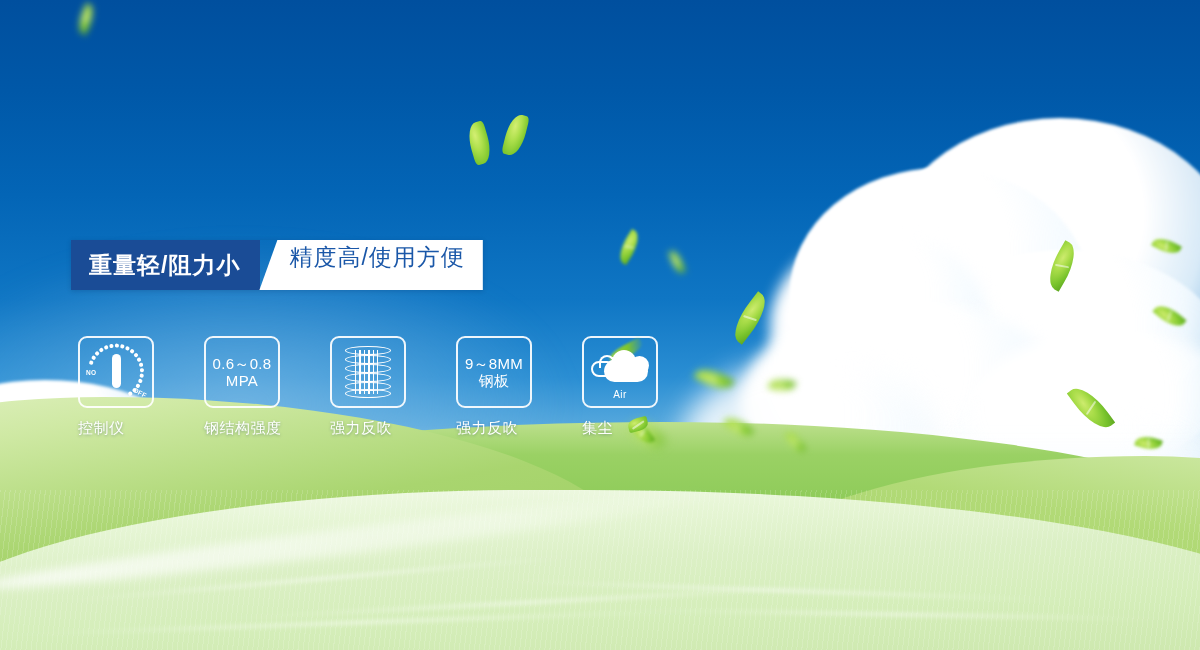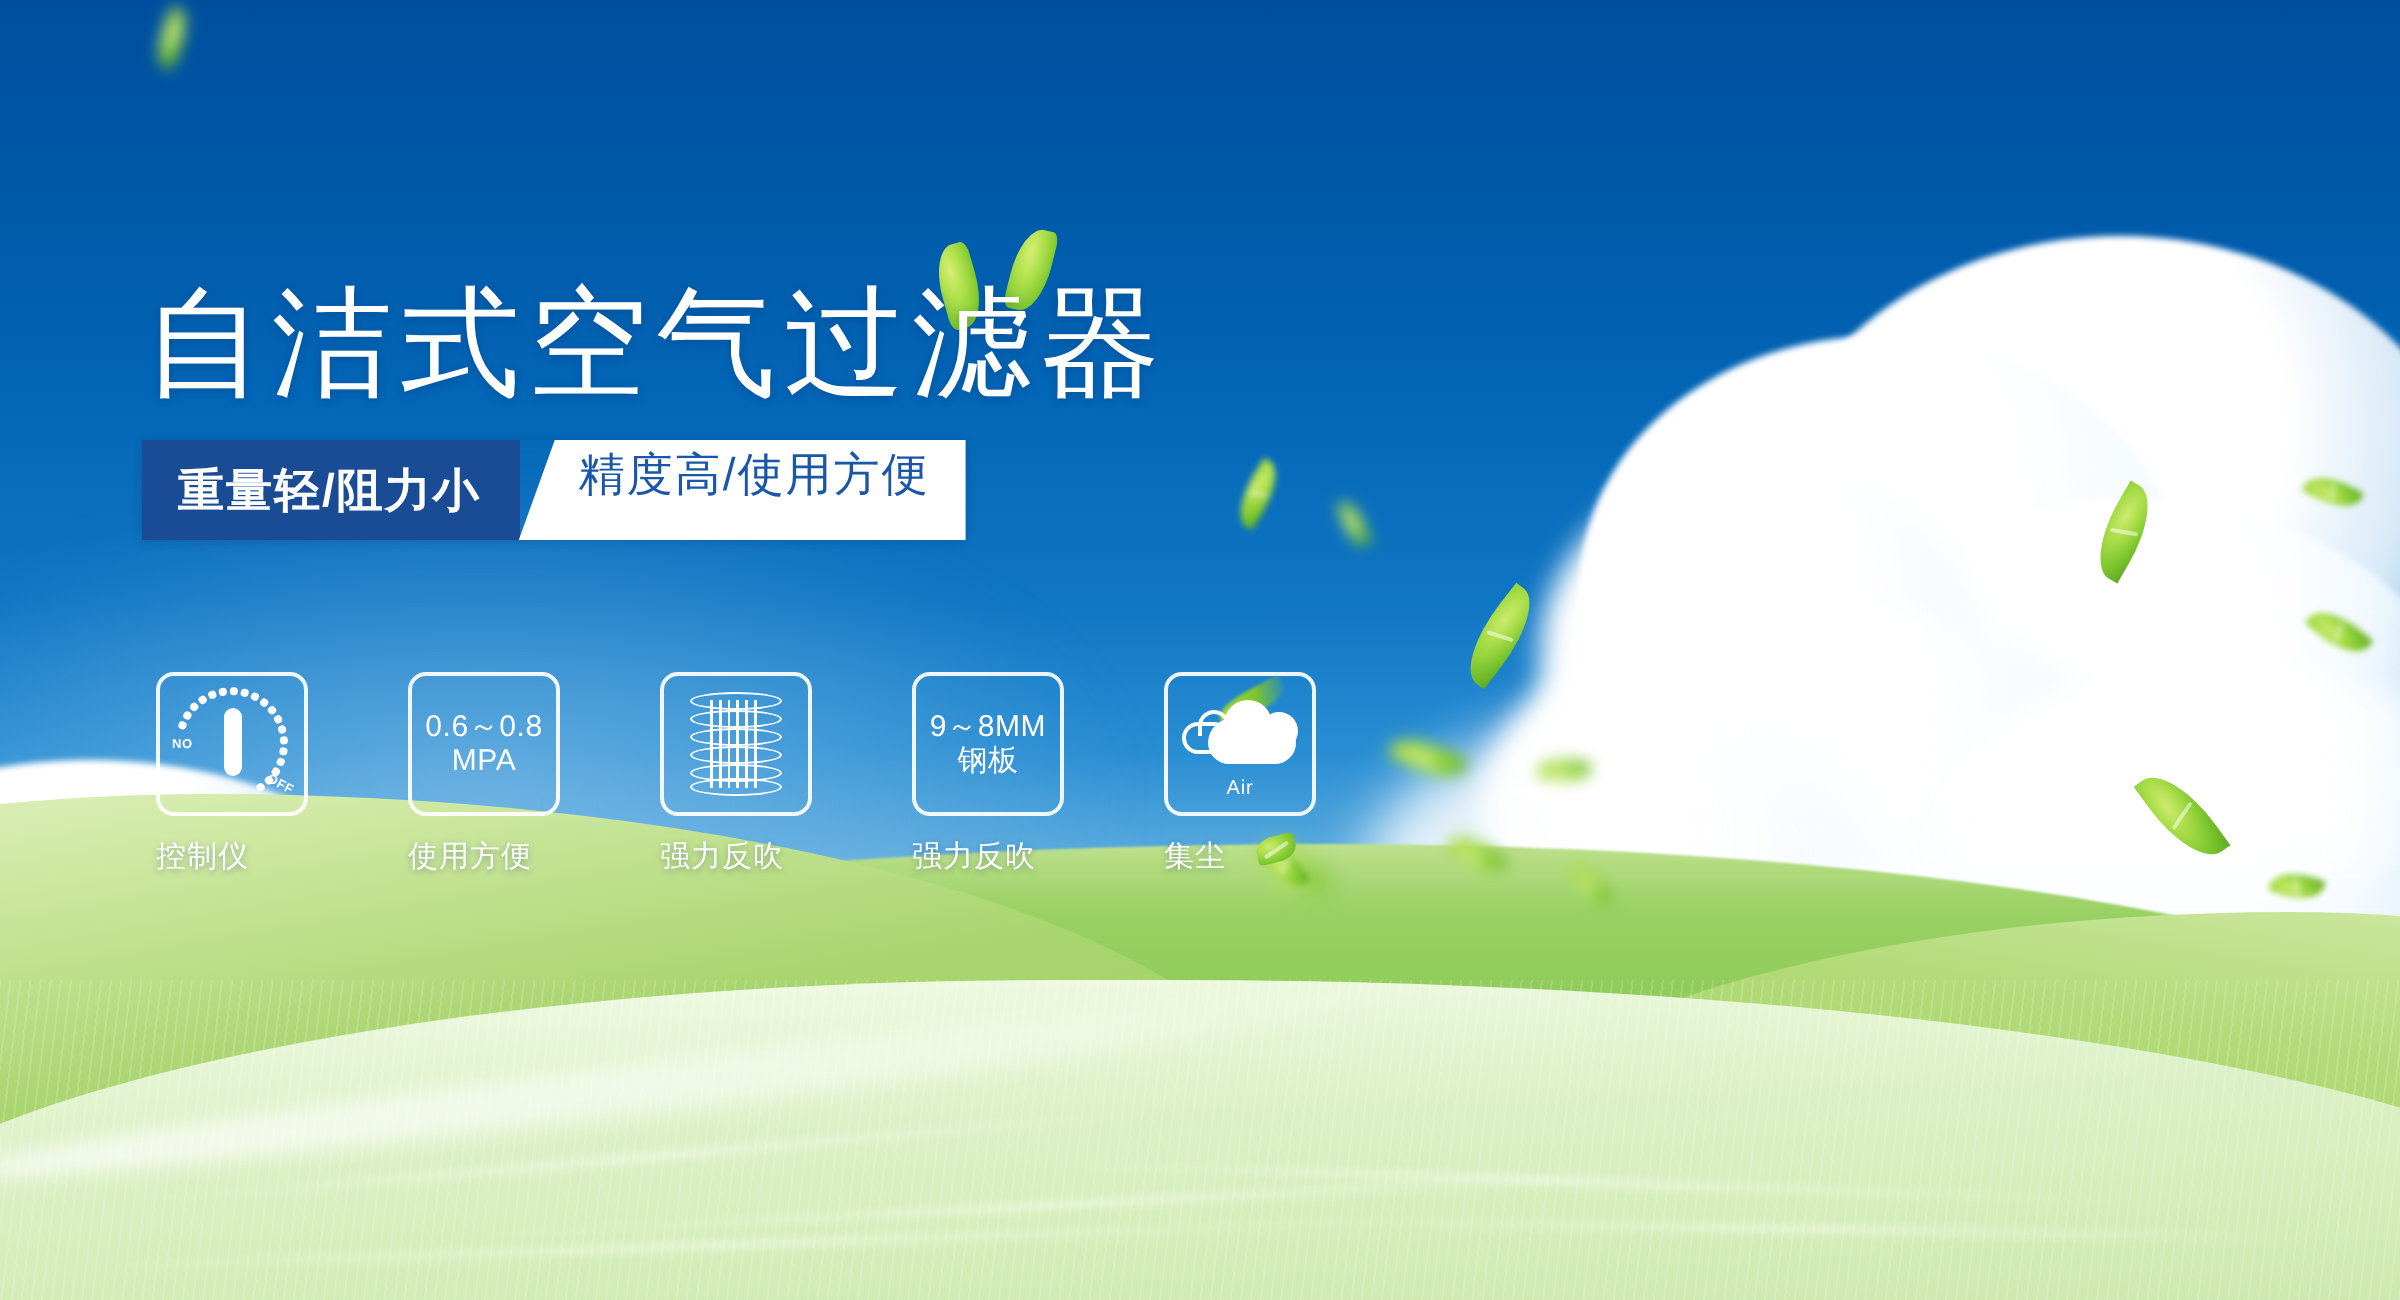--- a/index.html
+++ b/index.html
@@ -204,21 +204,21 @@
     background: radial-gradient(ellipse at 38% 30%, #d4ef73 0%, #aee04c 35%, #7ec72e 72%, #62ab22 100%);
     border-radius: 60% 16% 60% 16%;
   }
   .sprout .sl.left  { left: 4px;  top: 14px; transform: rotate(-16deg); }
   .sprout .sl.right { left: 40px; top: 6px;  transform: rotate(14deg); }
 
   
   .subbar {
     position: absolute;
     left: 71px;
-    top: 220px;
+    top: 240px;
     height: 50px;
     display: flex;
     align-items: stretch;
     box-shadow: 0 1px 5px rgba(0,30,70,.2);
   }
   .subbar .seg-dark {
     background: #1a4c96;
     color: #ffffff;
     display: flex;
     align-items: center;
@@ -440,21 +440,20 @@
     <div class="leaf" style="left:1080px;top:382px; width:22px; height:52px; transform:rotate(-36deg);"></div>
     <div class="leaf blur" style="left:1142px;top:430px; width:13px; height:26px; transform:rotate(-72deg);"></div>
     <div class="leaf blur" style="left:636px; top:420px; width:13px; height:26px; transform:rotate(-35deg);"></div>
   </div>
 
   <div class="sprout">
     <div class="sl left"></div>
     <div class="sl right"></div>
   </div>
 
-  <div class="title">自洁式空气过滤器</div>
 
   <div class="subbar">
     <div class="seg-dark">重量轻/阻力小</div>
     <div class="seg-wedge">精度高/使用方便</div>
   </div>
 
   <div class="features">
 
     <div class="feature">
       <div class="fbox">
@@ -484,21 +483,21 @@
         </div>
       </div>
       <div class="flabel">控制仪</div>
     </div>
 
     <div class="feature">
       <div class="fbox">
         <div class="ftext">0.6～0.8
 MPA</div>
       </div>
-      <div class="flabel">使用方便</div>
+      <div class="flabel">钢结构强度</div>
     </div>
 
     <div class="feature">
       <div class="fbox">
         <div class="fstack">
           <div class="bars"></div>
           <div class="ring" style="top:0px;"></div>
           <div class="ring" style="top:9px;"></div>
           <div class="ring" style="top:18px;"></div>
           <div class="ring" style="top:27px;"></div>

